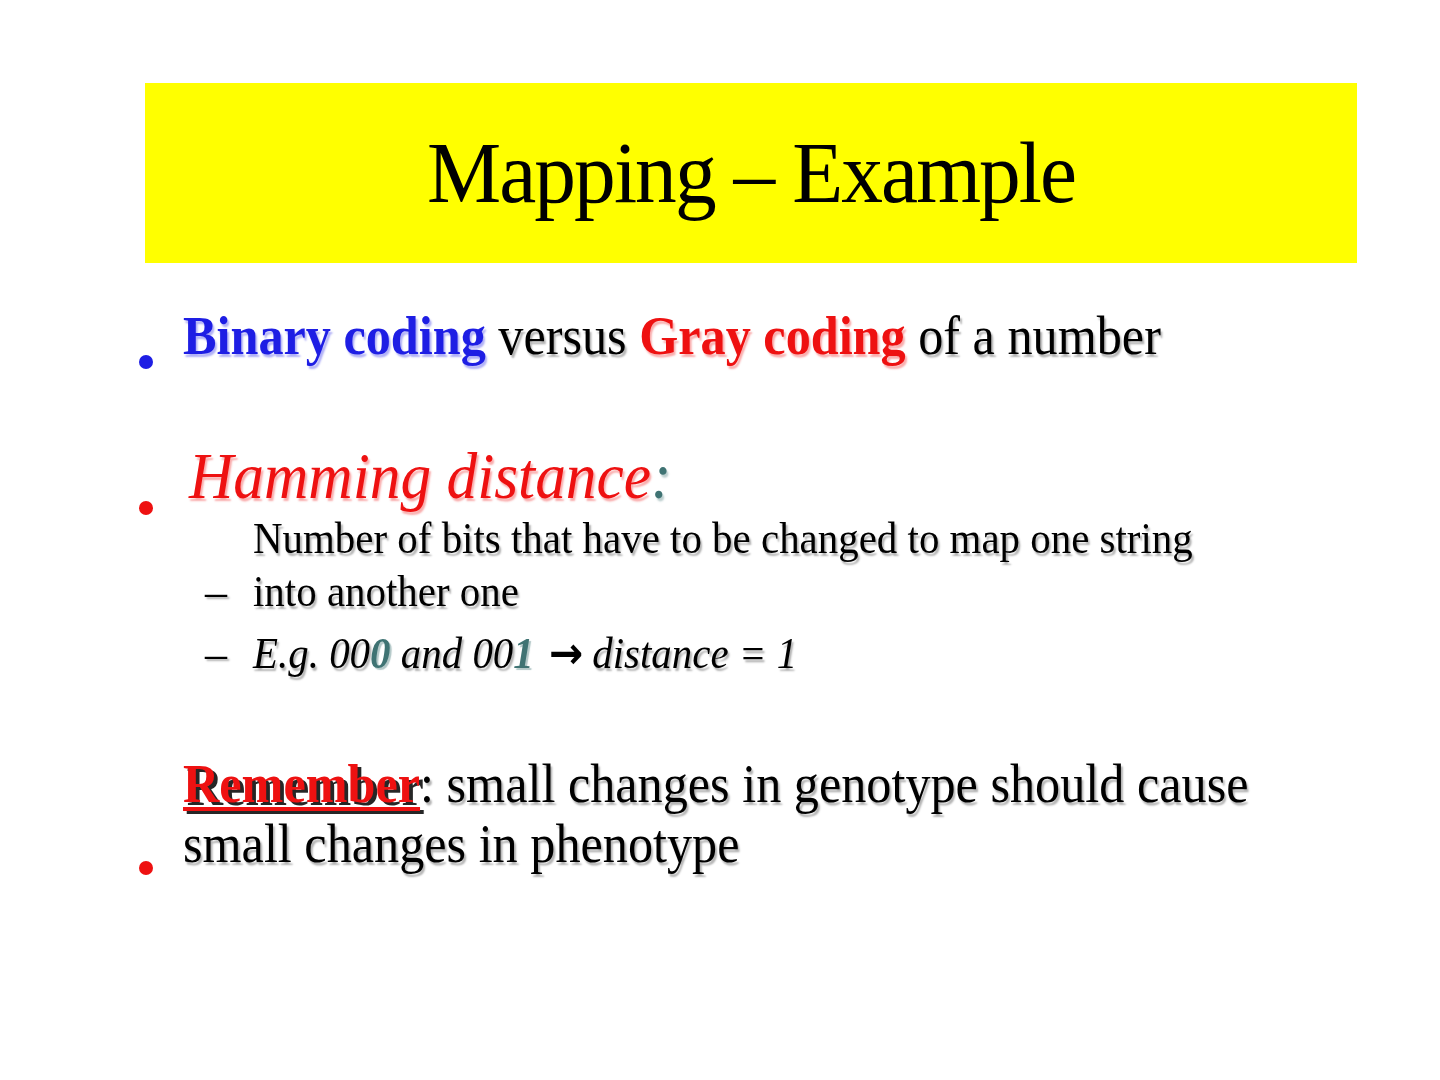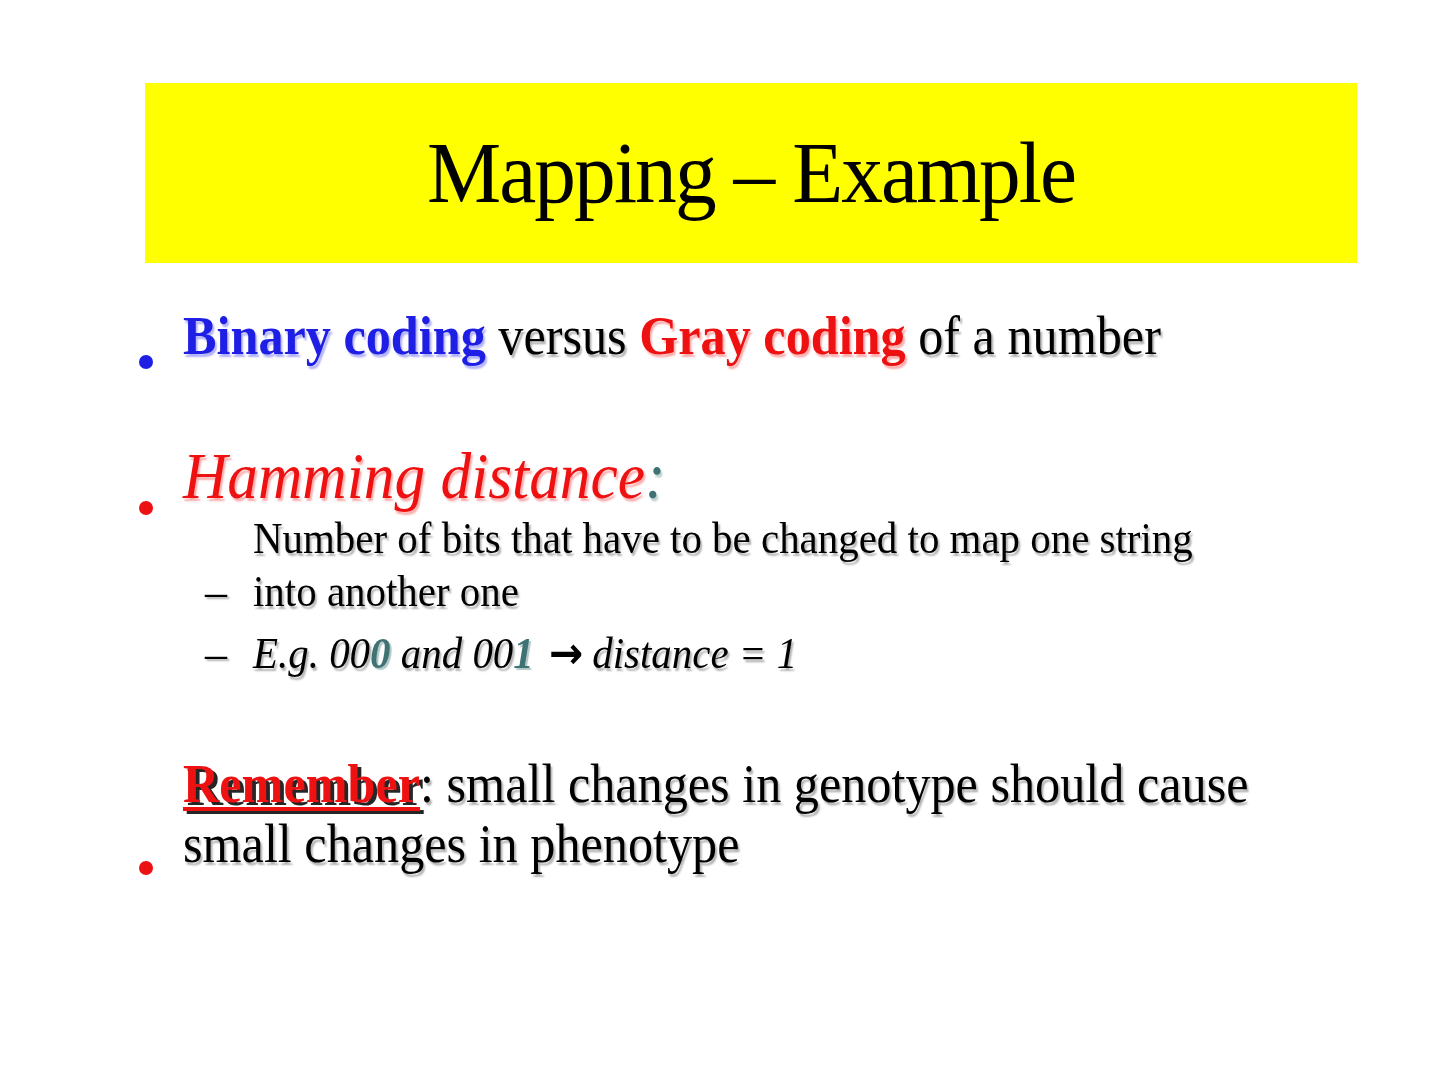--- a/index.html
+++ b/index.html
@@ -16,21 +16,21 @@
     transform:scaleX(0.97);transform-origin:center;
   }
   .para{position:absolute;left:120px;width:1260px;display:flex;align-items:flex-end;}
   .gutter{flex:0 0 63px;}
   .dot{width:14px;height:14px;border-radius:50%;margin-left:19px;}
   .dot-blue{background:#1e1ee4;}
   .dot-red{background:#ee1111;}
   .txt{transform:scaleX(0.93);transform-origin:left top;}
   .p1{top:304px;font-size:54px;line-height:1.2;}
   .p1 .dot{margin-top:25px;}
-  .p2{top:436px;font-size:66px;line-height:1.2;font-style:italic;}
+  .p2{top:436px;font-size:66px;line-height:1.2;font-style:italic;gap:6px;}
   .p2 .dot{margin-top:32px;}
   .l2{left:205px;width:1180px;}
   .p3{top:513px;font-size:44px;line-height:1.2;}
   .p4{top:627px;font-size:44px;line-height:1.2;font-style:italic;}
   .dash{flex:0 0 48px;color:#000000;text-shadow:2px 2px 2px rgba(0,0,0,0.30);}
   .p5{top:754px;font-size:54px;line-height:1.12;}
   .p5 .dot{margin-top:25px;}
   .c-black{color:#000000;text-shadow:2px 3px 2px rgba(0,0,0,0.30);}
   .c-blue{color:#1e1ee4;font-weight:bold;text-shadow:2px 3px 2px rgba(30,30,228,0.35);}
   .c-red-b{color:#ee1111;font-weight:bold;text-shadow:2px 3px 2px rgba(238,17,17,0.35);}

